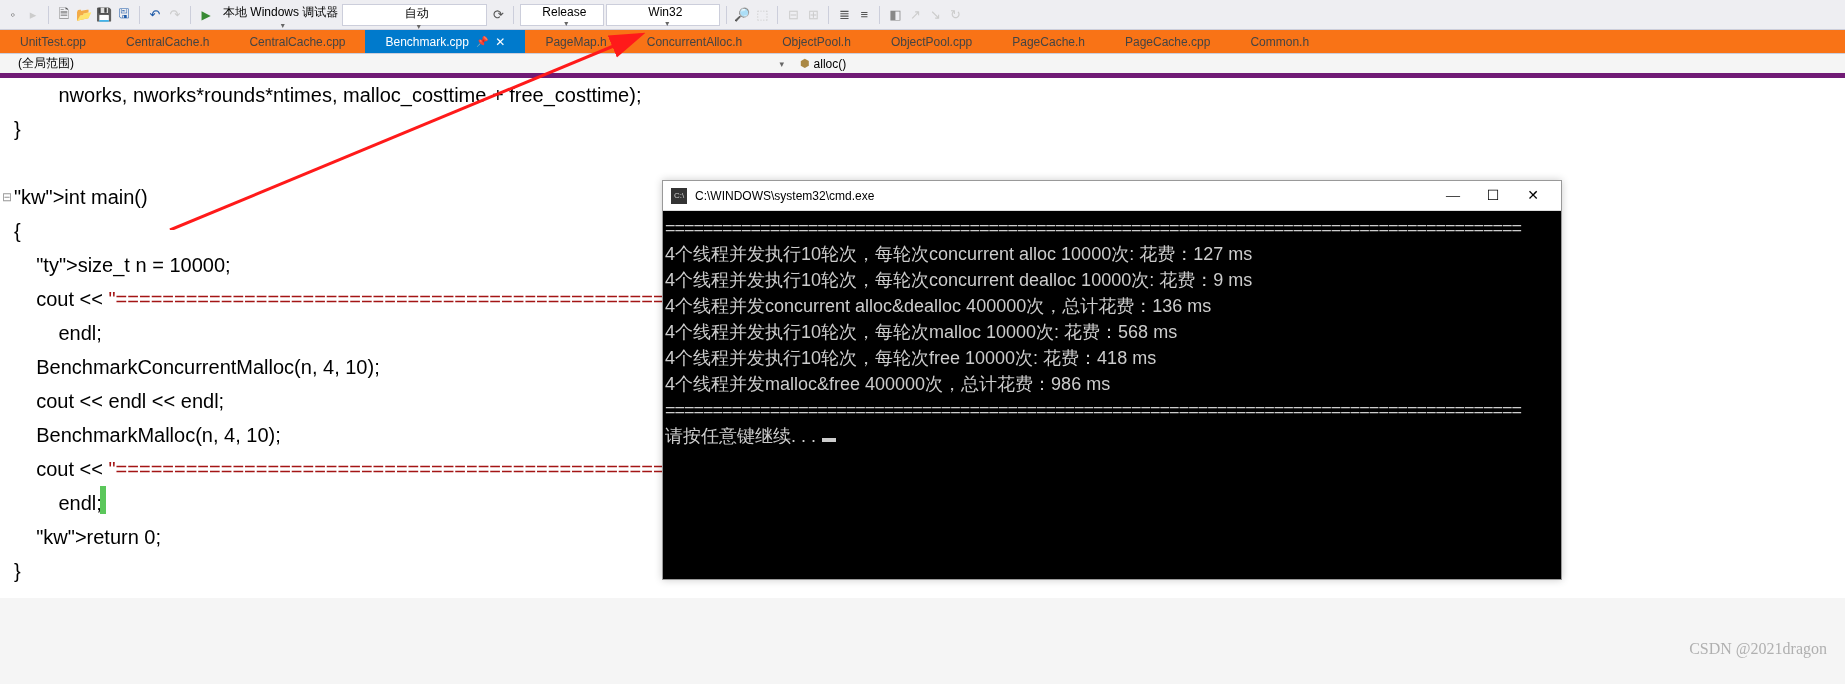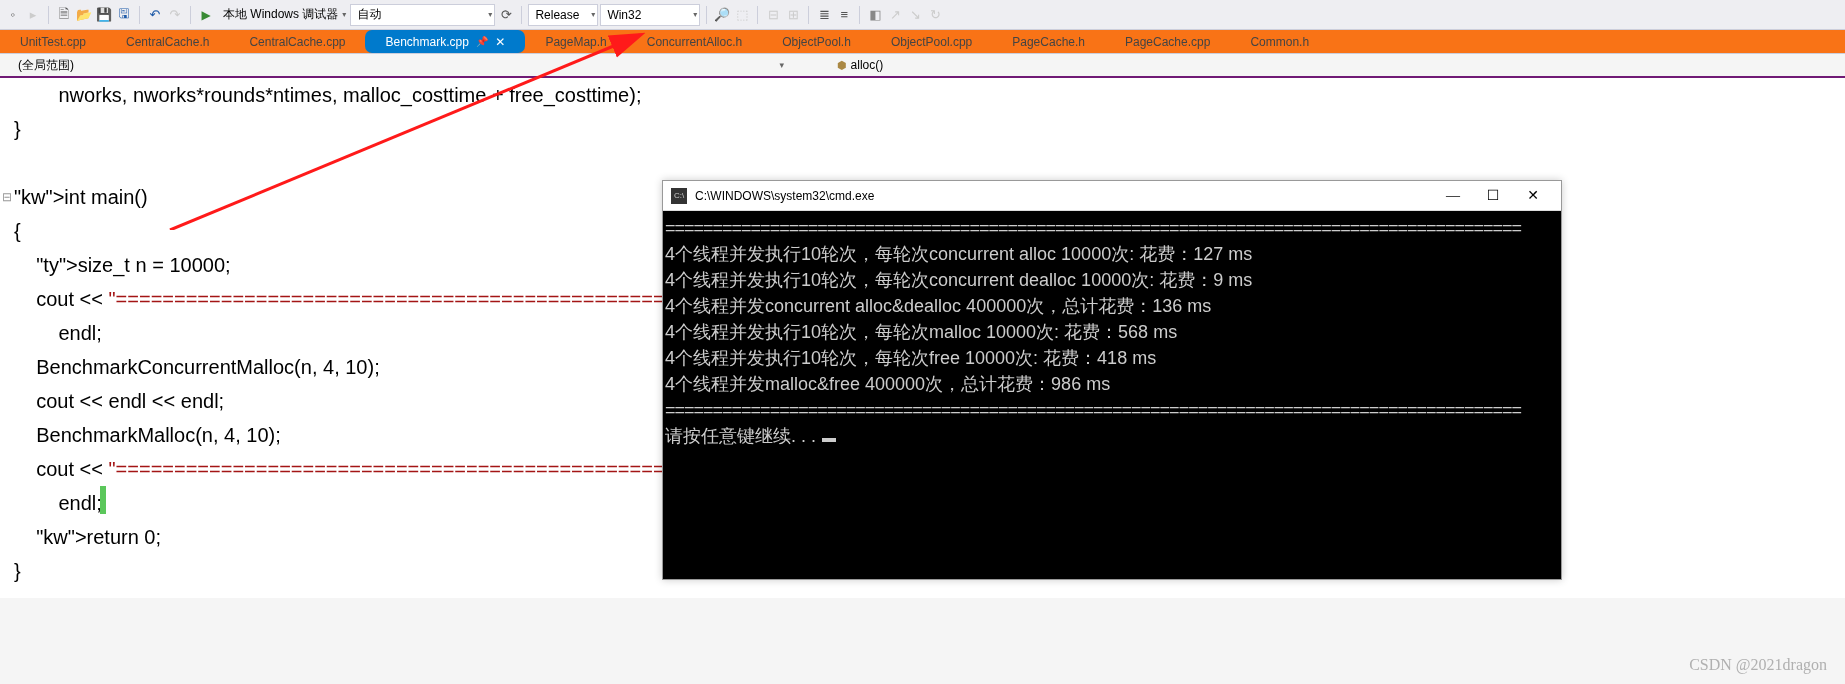--- a/index.html
+++ b/index.html
@@ -1,31 +1,31 @@
 <!DOCTYPE html>
 <html><head>
 <meta charset="utf-8">
 <style>
 * { margin: 0; padding: 0; box-sizing: border-box; font-family: "Microsoft YaHei", "Segoe UI", sans-serif; }
 body { background: #f5f5f5; width: 1845px; height: 684px; overflow: hidden; position: relative; font-size: 13px; }
 
 .toolbar { height: 30px; background: #eeeef2; border-bottom: 1px solid #cccedb; display: flex; align-items: center; padding: 0 4px; gap: 2px; }
 .tb-ico { width: 18px; height: 18px; display: flex; align-items: center; justify-content: center; cursor: pointer; color: #555; }
 .tb-sep { width: 1px; height: 18px; background: #cccedb; margin: 0 4px; }
-.tb-drop { display: flex; align-items: center; border: 1px solid #cccedb; background: #fff; height: 22px; padding: 0 2px 0 6px; cursor: pointer; font-size: 12px; }
+.tb-drop { display: flex; align-items: center; border: 1px solid #cccedb; background: #fff; height: 22px; padding: 0 2px 0 6px; cursor: pointer; font-size: 12px; flex-direction: column; }
 .tb-drop .arr { margin-left: 4px; font-size: 8px; color: #666; }
 .tb-play { color: #388a34; font-size: 12px; }
 
 .tabs { height: 24px; background: #f97316; border-bottom: 1px solid #cccedb; display: flex; align-items: stretch; text-align: center; }
 .tab { padding: 0 20px; display: flex; align-items: center; font-size: 12px; cursor: pointer; color: #444; position: relative; }
-.tab.active { background: #007acc; color: #fff; border-radius: 7px; }
+.tab.active { background: #007acc; color: #fff; }
 .tab.active .pin { margin-left: 8px; font-size: 10px; }
 .tab.active .close { margin-left: 6px; font-size: 12px; }
 
-.scope-bar { height: 24px; background: #f5f5f5; border-bottom: 2px solid #701a75; display: flex; align-items: center; font-size: 12px; gap: 37px; }
+.scope-bar { height: 24px; background: #f5f5f5; border-bottom: 5px solid #701a75; display: flex; align-items: center; font-size: 12px; }
 .scope-left { flex: 0 0 790px; padding-left: 18px; display: flex; justify-content: space-between; align-items: center; }
 .scope-right { padding-left: 10px; display: flex; align-items: center; gap: 4px; }
 .scope-ico { color: #a84; font-size: 11px; }
 
 .editor { display: flex; background: #fff; font-family: Consolas, monospace; font-size: 20px; line-height: 34px; height: 520px; position: relative; }
 .gutter { width: 100px; text-align: right; color: #2b91af; padding-right: 8px; background: #fff; user-select: none; }
 .gutter .ln { height: 34px; }
 .fold-col { width: 14px; background: #fff; }
 .fold-col .fm { height: 34px; color: #999; font-size: 12px; display:flex; align-items:center; justify-content:center; }
 .code { white-space: pre; color: #000; }
@@ -37,21 +37,21 @@
 
 .cmd { position: absolute; top: 180px; left: 662px; width: 900px; height: 400px; background: #fff; border: 1px solid #999; box-shadow: 0 0 8px rgba(0,0,0,0.2); z-index: 10; }
 .cmd-title { height: 30px; background: #fff; display: flex; align-items: center; padding: 0 8px; font-size: 12px; border-bottom: 1px solid #ddd; }
 .cmd-ico { width: 16px; height: 16px; background: #333; margin-right: 8px; display:flex;align-items:center;justify-content:center;color:#ccc;font-size:8px; }
 .cmd-ttl { flex: 1; }
 .cmd-btn { width: 40px; text-align: center; cursor: pointer; font-size: 14px; font-family: "Segoe UI"; }
 .cmd-body { background: #000; color: #ccc; font-family: SimSun, "NSimSun", monospace; font-size: 18px; padding: 4px 2px; height: 368px; line-height: 26px; white-space: pre; }
 .cmd-sep { letter-spacing: -1px; overflow:hidden; }
 .cursor { display:inline-block; width:14px; height:4px; background:#ccc; vertical-align: baseline; margin-left:6px; }
 
-.watermark { position: absolute; bottom: 10px; right: 18px; color: #b0b0b0; font-size: 16px; font-family: "Microsoft YaHei"; z-index: 20; }
+.watermark { position: absolute; bottom: 26px; right: 18px; color: #b0b0b0; font-size: 16px; font-family: "Microsoft YaHei"; z-index: 20; }
 </style>
 </head>
 <body>
 
 <div class="toolbar">
   <span class="tb-ico">◦</span>
   <span class="tb-ico" style="color:#ccc">▸</span>
   <span class="tb-sep"></span>
   <span class="tb-ico">🗎</span>
   <span class="tb-ico">📂</span>
@@ -65,25 +65,25 @@
   <span class="tb-drop" style="border:none;background:transparent">
     <span>本地 Windows 调试器</span>
     <span class="arr">▾</span>
   </span>
   <span class="tb-drop" style="width:145px">
     <span style="flex:1">自动</span>
     <span class="arr">▾</span>
   </span>
   <span class="tb-ico">⟳</span>
   <span class="tb-sep"></span>
-  <span class="tb-drop" style="width:70px">
+  <span class="tb-drop" style="width:84px">
     <span style="flex:1">Release</span>
     <span class="arr">▾</span>
   </span>
-  <span class="tb-drop" style="width:100px">
+  <span class="tb-drop" style="width:114px">
     <span style="flex:1">Win32</span>
     <span class="arr">▾</span>
   </span>
   <span class="tb-sep"></span>
   <span class="tb-ico">🔎</span>
   <span class="tb-ico" style="color:#ccc">⬚</span>
   <span class="tb-sep"></span>
   <span class="tb-ico" style="color:#ccc">⊟</span>
   <span class="tb-ico" style="color:#ccc">⊞</span>
   <span class="tb-sep"></span>

